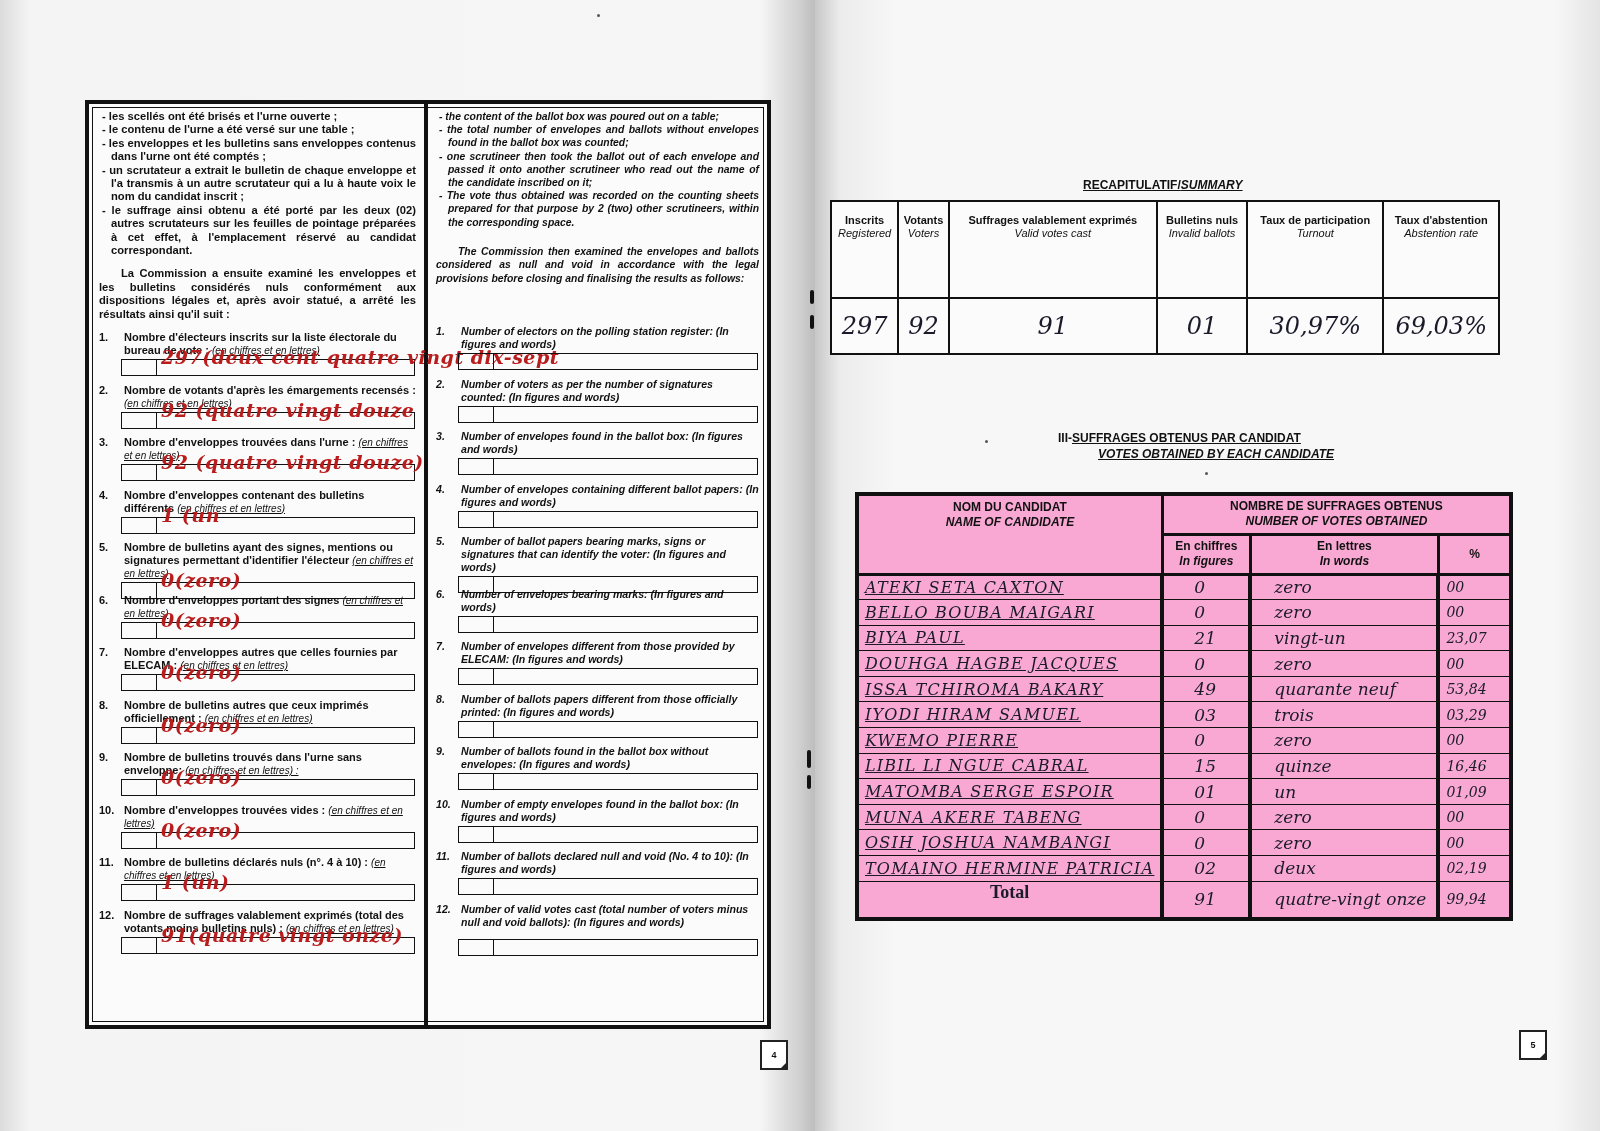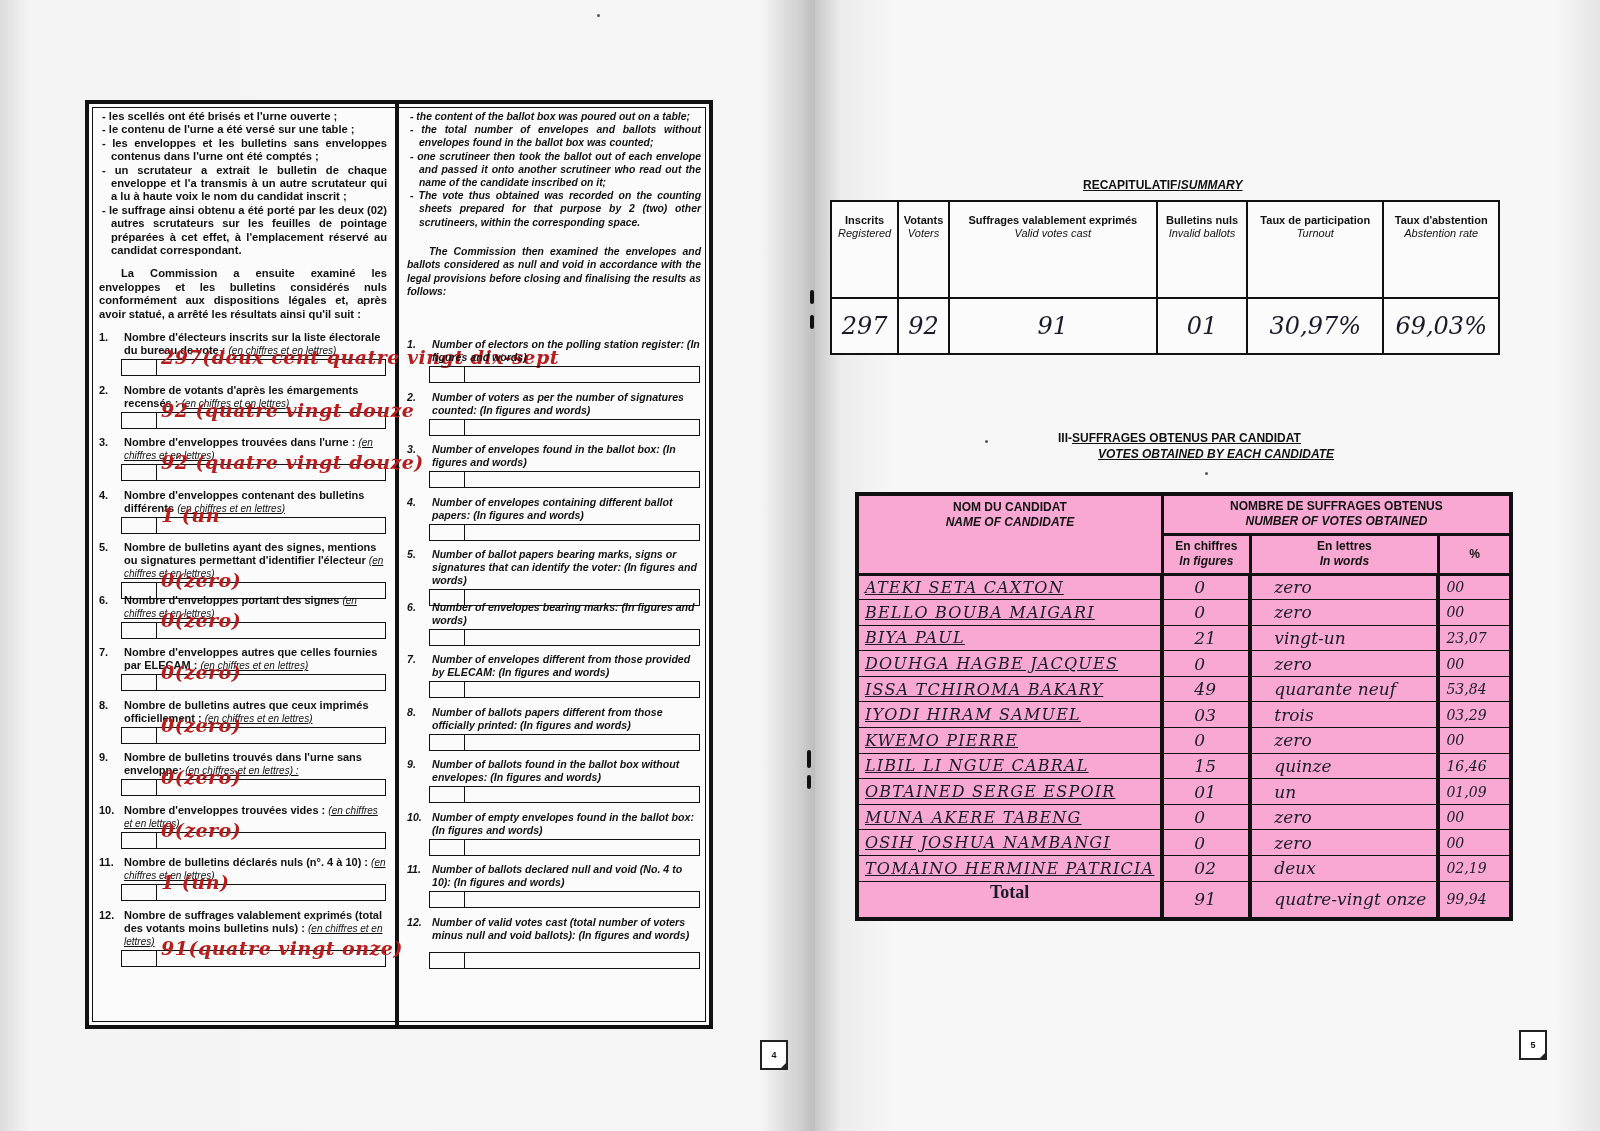--- a/index.html
+++ b/index.html
@@ -4,21 +4,21 @@
 <style>
   * { box-sizing: border-box; margin: 0; padding: 0; }
   html, body { width: 1600px; height: 1131px; overflow: hidden; background: #d9d9d9; }
   body { position: relative; font-family: "Liberation Sans", sans-serif; color: #111; }
 
   .page { position: absolute; top: 0; height: 1131px; }
   .page-left { left: 0; width: 815px; background: linear-gradient(90deg, #dcdcdc 0px, #f4f4f4 30px, #f6f6f6 760px, #cfcfcf 800px, #bdbdbd 815px); }
   .page-right { left: 815px; width: 785px; background: linear-gradient(90deg, #c7c7c7 0px, #ececec 25px, #f7f7f7 80px, #f7f7f7 740px, #e4e4e4 785px); }
 
   
-  .form-frame { position: absolute; left: 85px; top: 100px; width: 628px; height: 929px; border: 4px solid #111; background: #fbfbfb; display: flex; }
+  .form-frame { position: absolute; left: 85px; top: 100px; width: 686px; height: 929px; border: 4px solid #111; background: #fbfbfb; display: flex; }
   .form-frame::after { content: ""; position: absolute; inset: 3px; border: 1px solid #111; pointer-events: none; }
   .col { position: relative; width: 50%; padding: 6px 8px 0 10px; }
   .col-fr { border-right: 4px solid #111; }
   .col-en { padding-left: 8px; border-radius: 24px; }
 
   .bullets { list-style: none; font-size: 11.2px; line-height: 13.4px; font-weight: bold; }
   .bullets li { padding-left: 12px; text-indent: -9px; text-align: justify; }
   .bullets li::before { content: "- "; }
   .col-en .bullets { font-style: italic; font-weight: bold; font-size: 10.4px; line-height: 13.2px; }
   .intro { font-size: 11.2px; line-height: 13.4px; font-weight: bold; text-align: justify; text-indent: 22px; margin-top: 10px; }
@@ -326,21 +326,21 @@
         <td class="c-words">zero</td>
         <td class="c-pct">00</td>
       </tr>
   <tr>
         <td class="c-name">LIBIL LI NGUE CABRAL</td>
         <td class="c-fig">15</td>
         <td class="c-words">quinze</td>
         <td class="c-pct">16,46</td>
       </tr>
   <tr>
-        <td class="c-name">OBTAINED SERGE ESPOIR</td>
+        <td class="c-name">MATOMBA SERGE ESPOIR</td>
         <td class="c-fig">01</td>
         <td class="c-words">un</td>
         <td class="c-pct">01,09</td>
       </tr>
   <tr>
         <td class="c-name">MUNA AKERE TABENG</td>
         <td class="c-fig">0</td>
         <td class="c-words">zero</td>
         <td class="c-pct">00</td>
       </tr>

